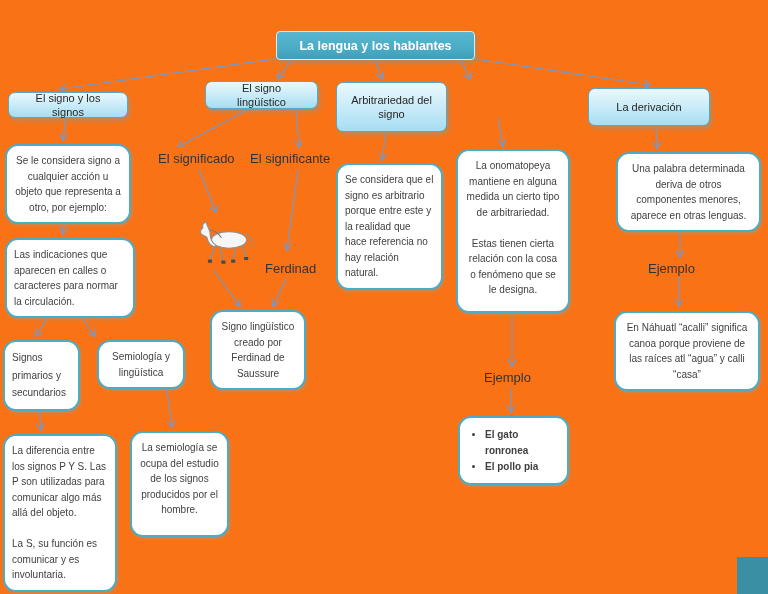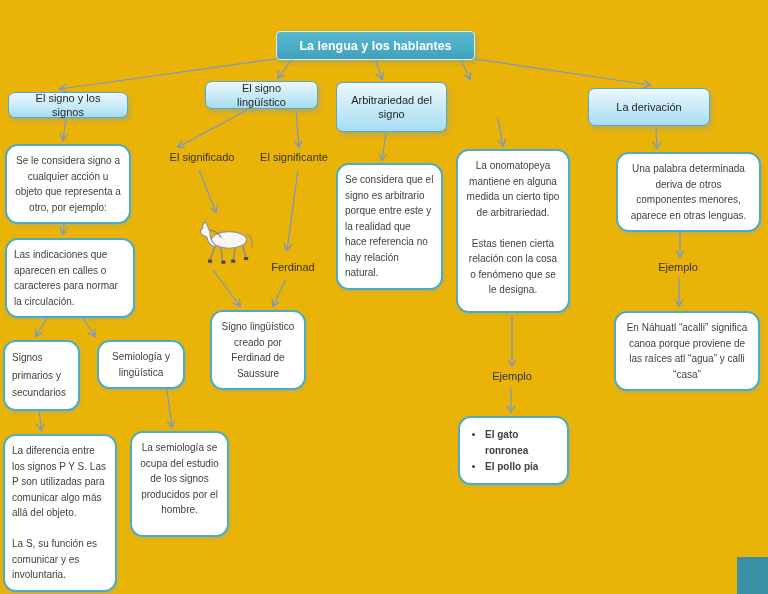--- a/index.html
+++ b/index.html
@@ -1,17 +1,17 @@
 <!DOCTYPE html>
 <html><head>
 <meta charset="utf-8">
 <style>
   html,body{margin:0;padding:0;background:#fff;}
   #stage{
-    position:relative;width:768px;height:594px;background:#eab308;overflow:hidden;
+    position:relative;width:768px;height:594px;background:#f97316;overflow:hidden;
     font-family:"Liberation Sans","DejaVu Sans",sans-serif;color:#3f3f3f;
   }
   
   .title-box{
     position:absolute;left:276px;top:31px;width:197px;height:27px;
     background:linear-gradient(#58b6cf,#4bacc6 60%,#3f9fba);
     border:1px solid #d8eef5;border-radius:4px;
     box-shadow:2px 3px 4px rgba(120,150,165,.45);
     display:flex;align-items:center;justify-content:center;
     color:#fff;font-weight:bold;font-size:12.5px;
@@ -47,21 +47,21 @@
   #n-semdet{left:130px;top:431px;width:99px;min-height:106px;}
   #n-saussure{left:210px;top:310px;width:96px;min-height:72px;}
   #n-arbitrario{left:336px;top:163px;width:107px;min-height:124px;}
   #n-onodet{left:456px;top:149px;width:114px;min-height:164px;}
   #n-ejemplos{left:458px;top:416px;width:111px;min-height:56px;font-weight:bold;}
   #n-palabra{left:616px;top:152px;width:145px;min-height:74px;}
   #n-nahuatl{left:614px;top:311px;width:146px;min-height:70px;}
   #n-ejemplos ul{margin:2px 0 0 0;padding-left:18px;}
   #n-ejemplos li{margin:1px 0;}
   
-  .lbl{position:absolute;font-size:11px;color:#333;text-align:center;}
+  .lbl{position:absolute;font-size:13px;color:#333;}
   #l-significado{left:158px;top:151px;width:88px;}
   #l-significante{left:250px;top:151px;width:88px;}
   #l-caballo{left:265px;top:261px;width:56px;}
   #l-ejemplo1{left:484px;top:370px;width:56px;}
   #l-ejemplo2{left:648px;top:261px;width:60px;}
   
   #horse{position:absolute;left:196px;top:216px;width:62px;height:52px;}
   
   #arrows{position:absolute;left:0;top:0;width:768px;height:594px;pointer-events:none;}
   #arrows line{stroke:#7499ce;stroke-width:1.2;}

